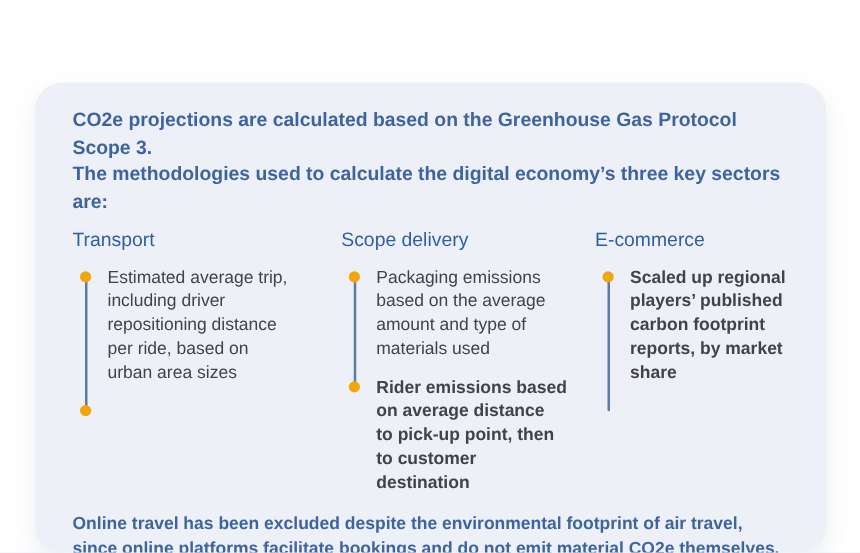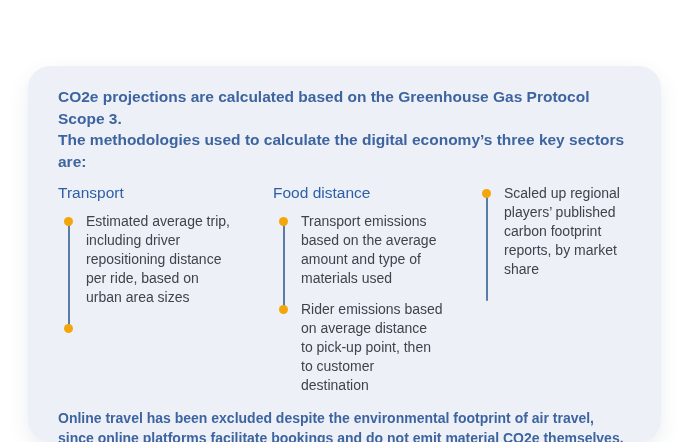--- a/index.html
+++ b/index.html
@@ -43,21 +43,21 @@
   .col h3{
     margin:0 0 10px 0;
     font-size:15.5px;font-weight:400;
     color:var(--heading);
   }
   .bullet{
     position:relative;
     padding-left:28px;
     margin-bottom:12px;
   }
-  .bullet:last-child{margin-bottom:0;}
+  .bullet:last-child{margin-bottom:0;font-weight:bold;}
   .dot{
     position:absolute;left:6px;top:5px;
     width:9px;height:9px;border-radius:50%;
     background:var(--dot);
     z-index:1;
   }
   .connector{
     position:absolute;left:9.5px;top:10px;
     width:2px;height:calc(100% + 12px);
     background:var(--line);
@@ -99,40 +99,41 @@
 repositioning distance
 per ride, based on
 urban area sizes</p>
         </div>
         <div class="bullet">
           <span class="dot"></span>
         </div>
       </div>
 
       <div class="col">
-        <h3>Food distance</h3>
+        <h3>Scope delivery</h3>
         <div class="bullet">
           <span class="connector"></span>
           <span class="dot"></span>
-          <p class="btext">Transport emissions
+          <p class="btext">Packaging emissions
 based on the average
 amount and type of
 materials used</p>
         </div>
         <div class="bullet">
           <span class="dot"></span>
           <p class="btext">Rider emissions based
 on average distance
 to pick-up point, then
 to customer
 destination</p>
         </div>
       </div>
 
       <div class="col">
+        <h3>E-commerce</h3>
         <div class="bullet">
           <span class="connector"></span>
           <span class="dot"></span>
           <p class="btext">Scaled up regional
 players’ published
 carbon footprint
 reports, by market
 share</p>
         </div>
       </div>

